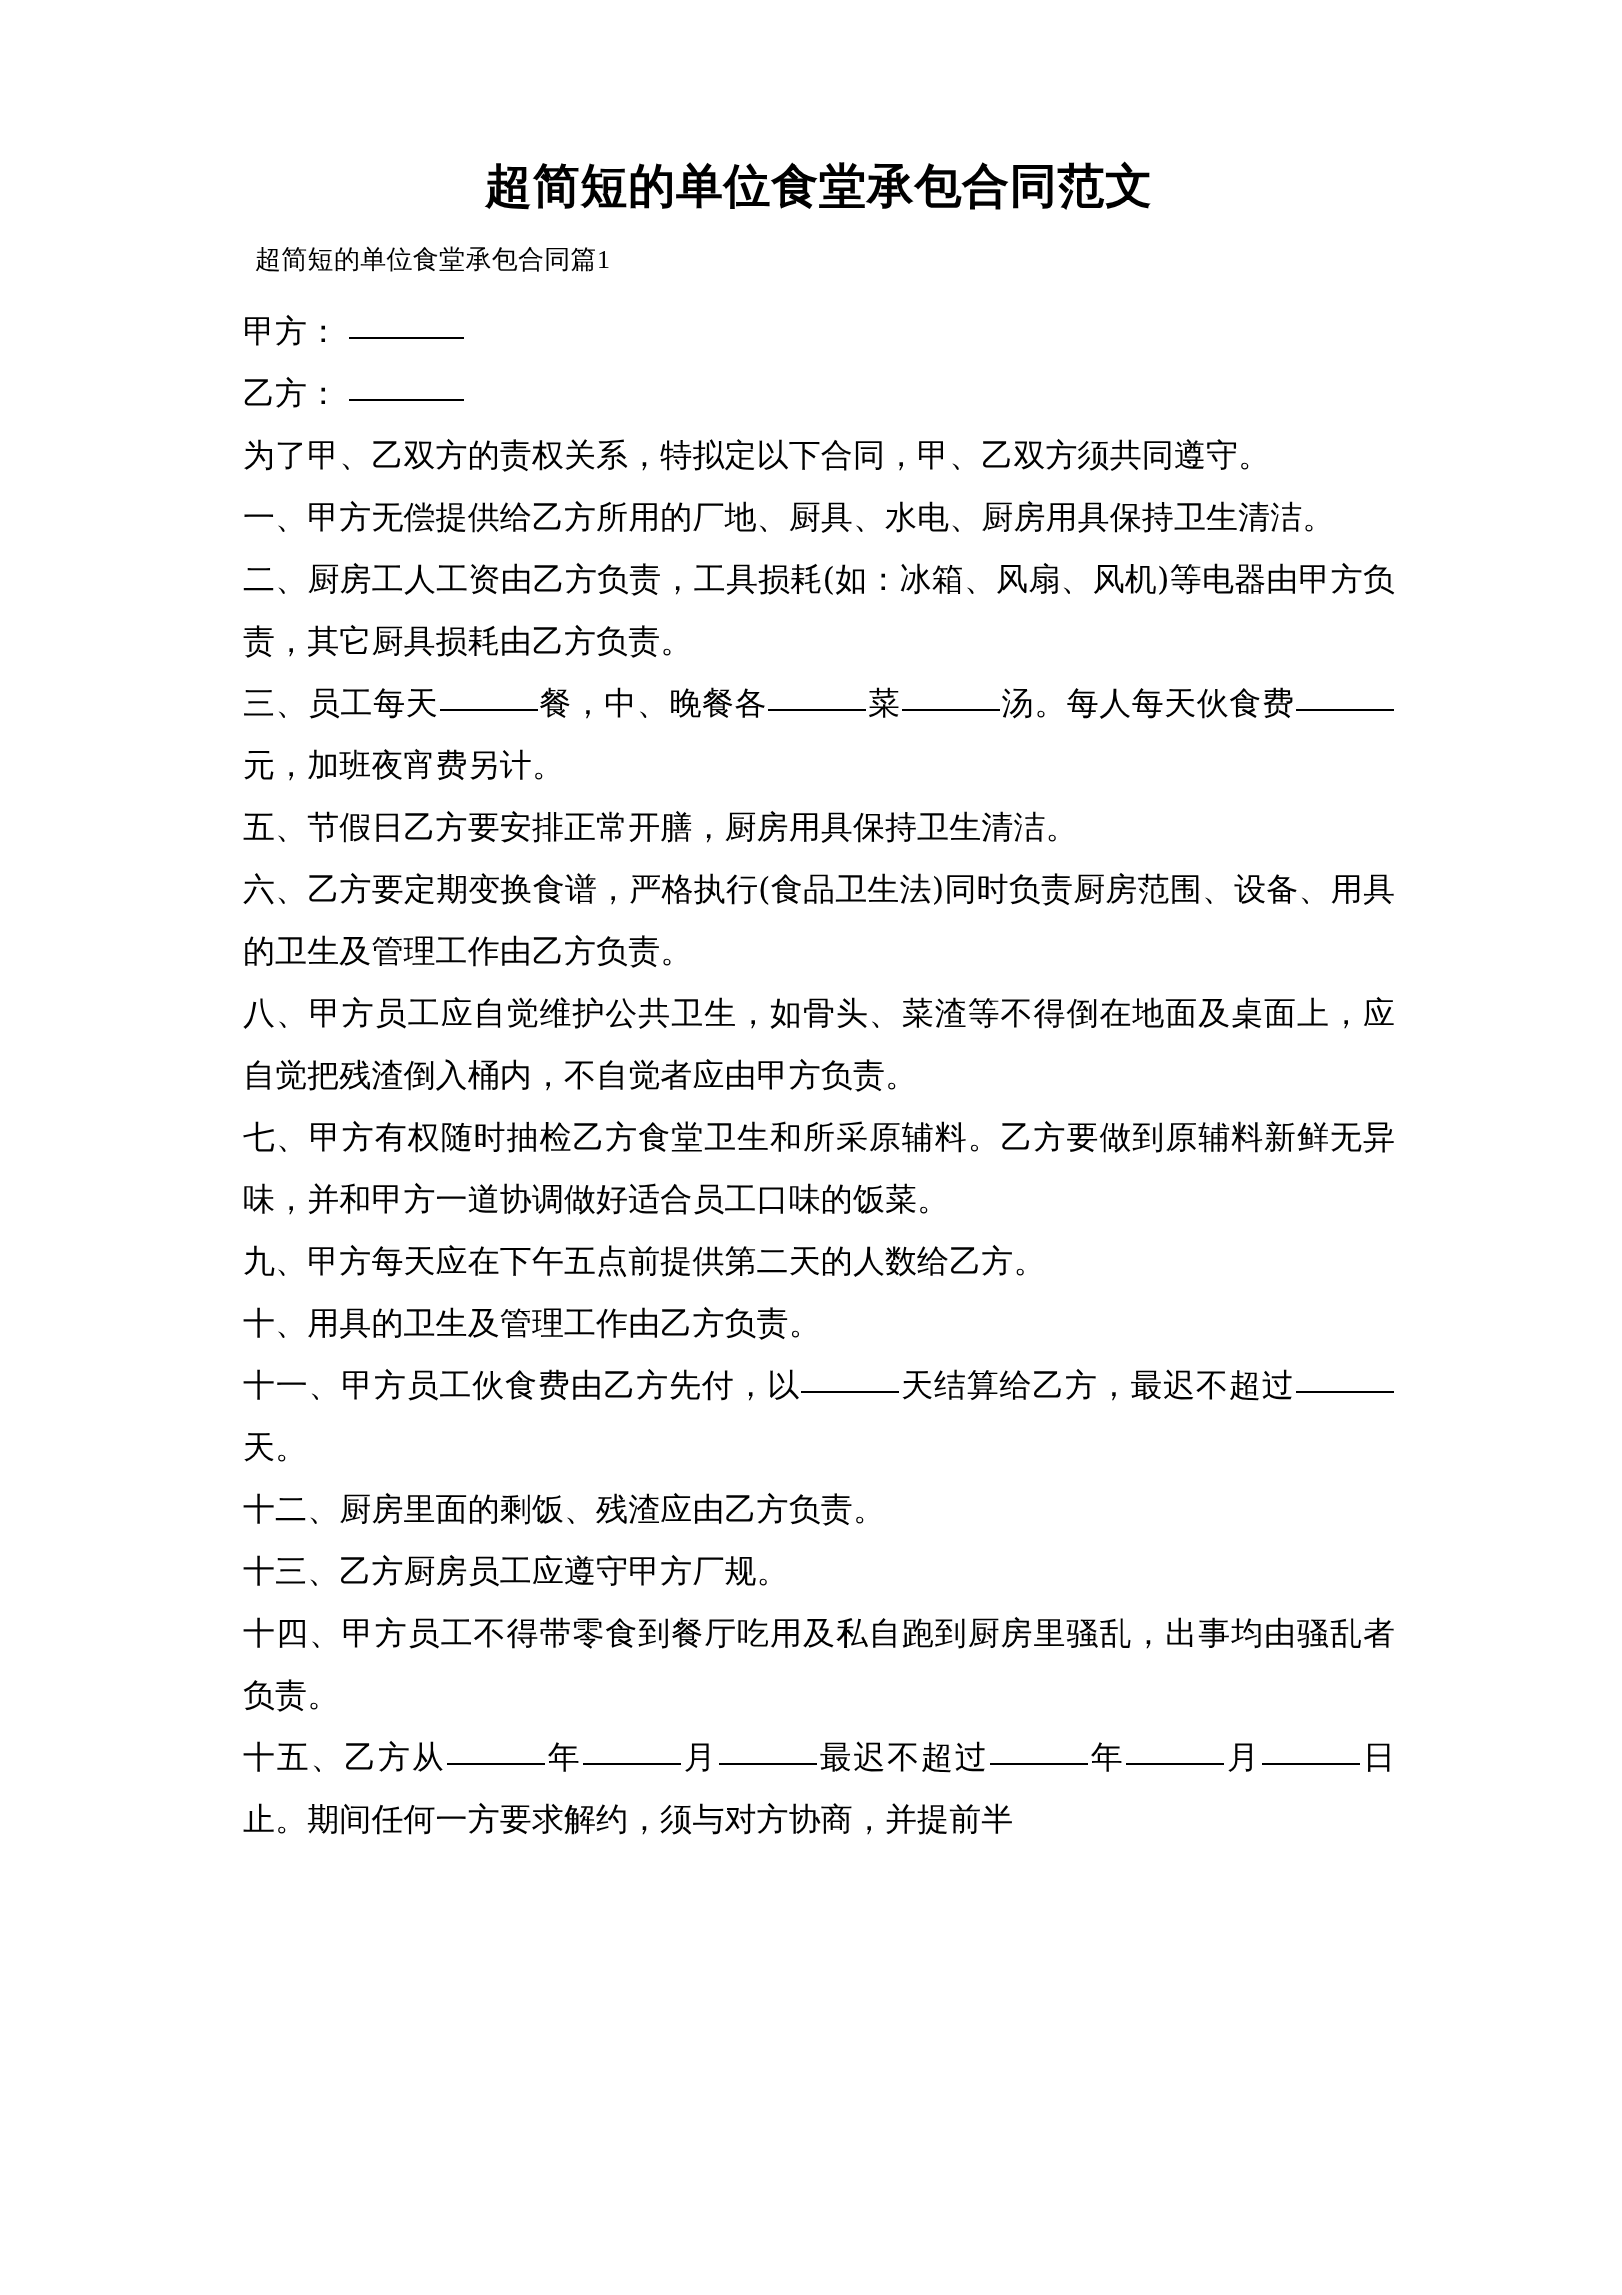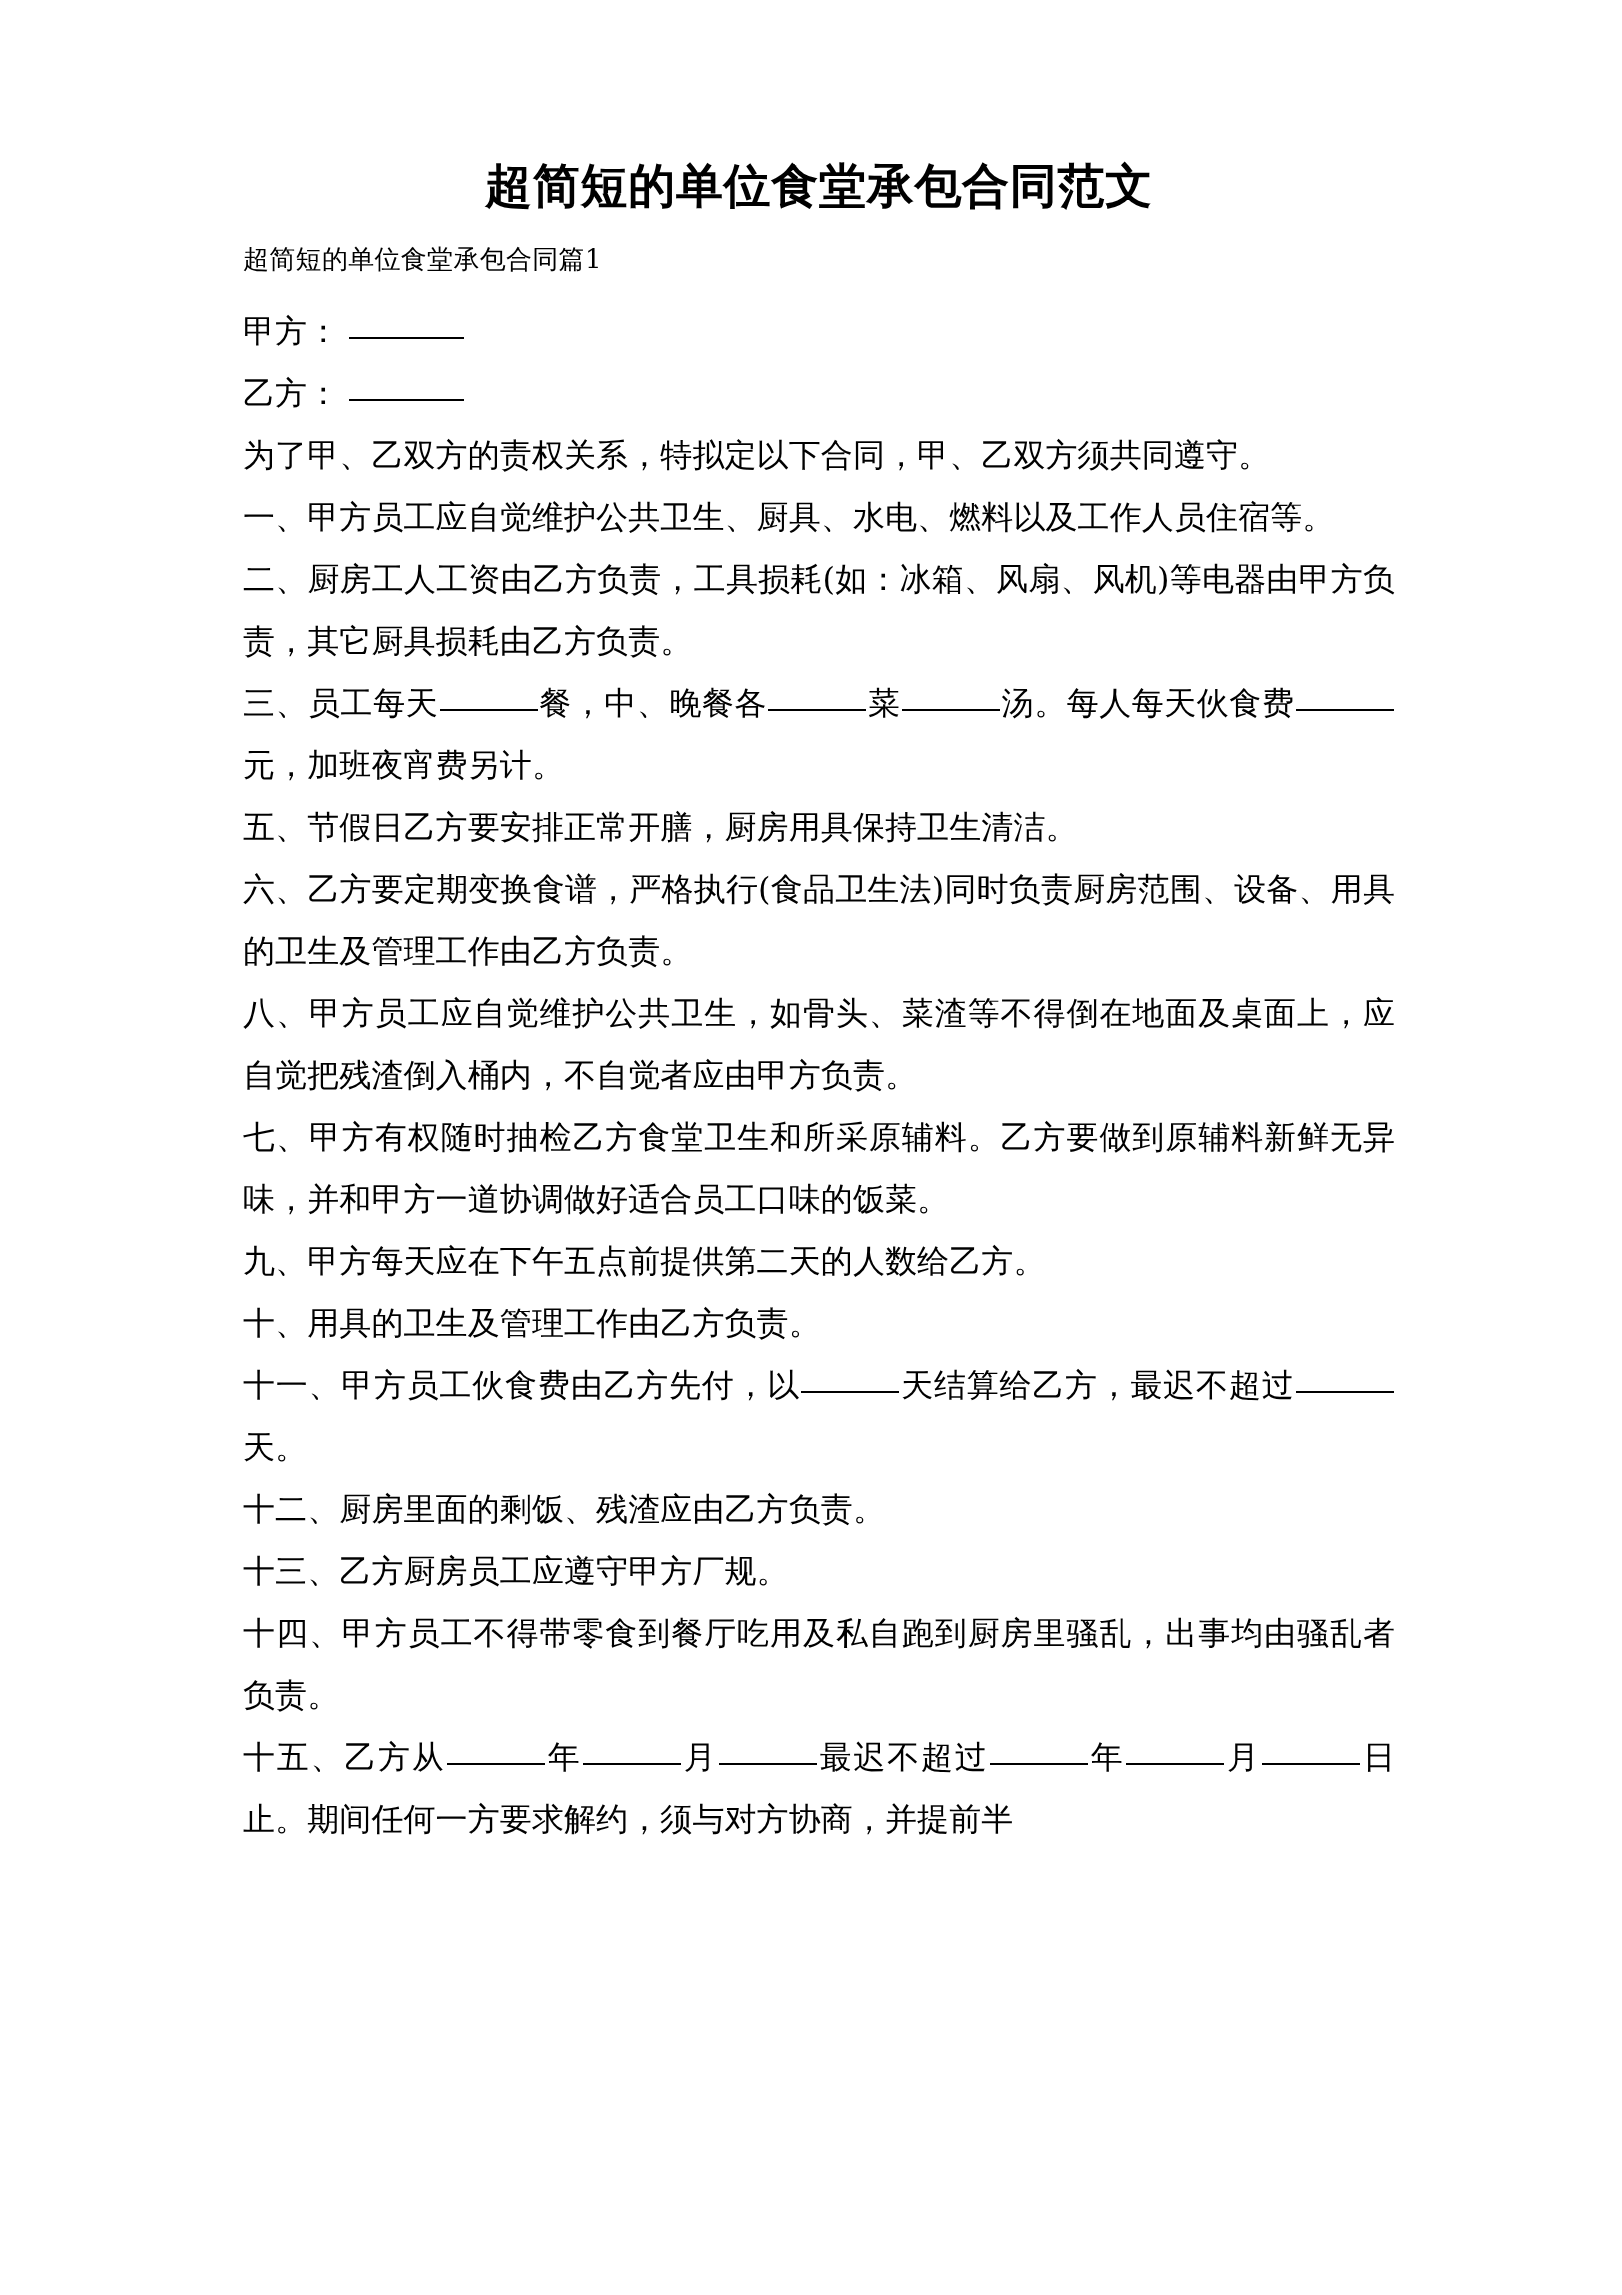--- a/index.html
+++ b/index.html
@@ -44,22 +44,23 @@
     margin: 0;
     padding-top: 157px;
     padding-bottom: 25px;
     white-space: nowrap;
   }
 
   
   .doc-subtitle {
     font-size: 26px;
     line-height: 1.45;
-    margin: 0 0 22px 0;
+    margin: 0 0 22px 12px;
     letter-spacing: 0.3px;
+    font-family: Liberation Serif, serif;
   }
 
   
   .para {
     font-size: 32px;
     line-height: 62px;
     margin: 0 0 0 0;
     padding: 0;
     text-align: justify;
     text-justify: inter-ideograph;
@@ -103,21 +104,21 @@
     <h1 class="doc-title">超简短的单位食堂承包合同范文</h1>
 
     <p class="doc-subtitle">超简短的单位食堂承包合同篇1</p>
 
     <p class="para"><span>甲方：</span><span class="signature-line"></span></p>
 
     <p class="para"><span>乙方：</span><span class="signature-line"></span></p>
 
     <p class="para">为了甲、乙双方的责权关系，特拟定以下合同，甲、乙双方须共同遵守。</p>
 
-    <p class="para">一、甲方员工应自觉维护公共卫生、厨具、水电、燃料以及工作人员住宿等。</p>
+    <p class="para">一、甲方无偿提供给乙方所用的厂地、厨具、水电、厨房用具保持卫生清洁。</p>
 
     <p class="para">二、厨房工人工资由乙方负责，工具损耗(如：冰箱、风扇、风机)等电器由甲方负责，其它厨具损耗由乙方负责。</p>
 
     <p class="para"><span>三、员工每天</span><span class="blank w-sm"></span><span>餐，中、晚餐各</span><span class="blank w-sm"></span><span>菜</span><span class="blank w-sm"></span><span>汤。每人每天伙食费</span><span class="blank w-sm"></span><span>元，加班夜宵费另计。</span></p>
 
 
     <p class="para">五、节假日乙方要安排正常开膳，厨房用具保持卫生清洁。</p>
 
     <p class="para">六、乙方要定期变换食谱，严格执行(食品卫生法)同时负责厨房范围、设备、用具的卫生及管理工作由乙方负责。</p>
 

